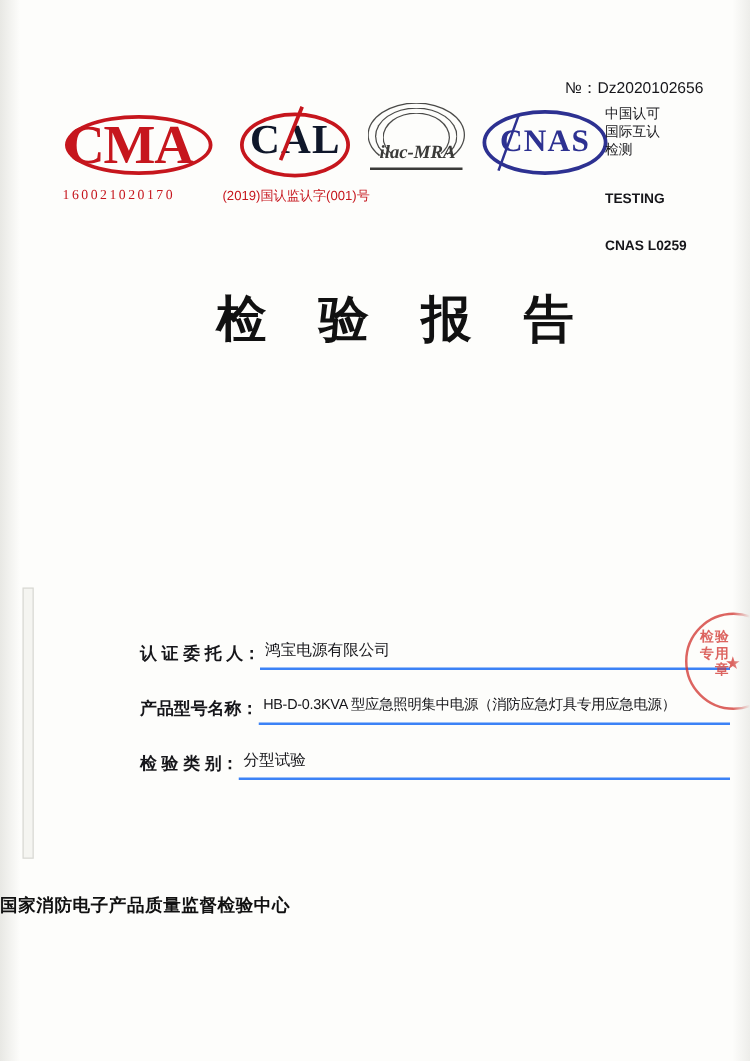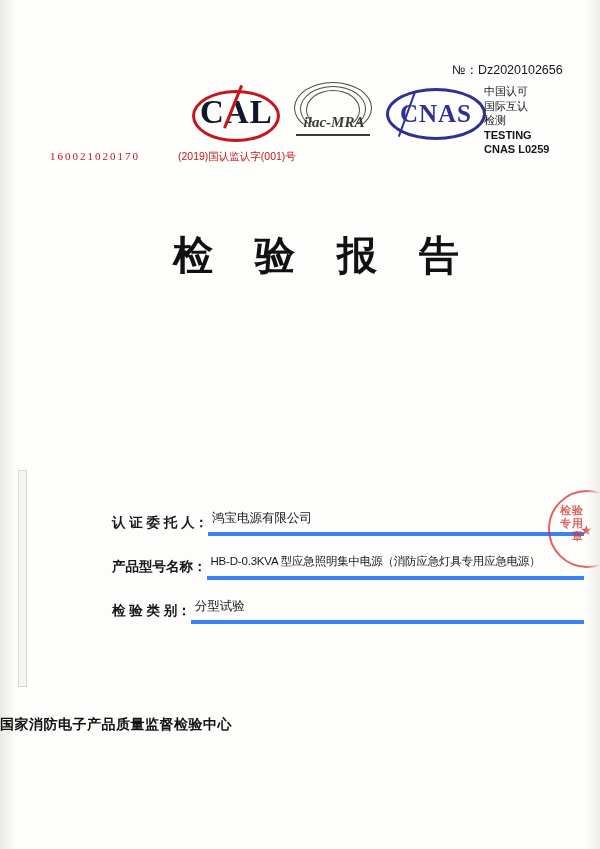--- a/index.html
+++ b/index.html
@@ -228,20 +228,21 @@
     left: 484px;
     top: 84px;
     font-size: 11px;
     line-height: 14.5px;
     color: #16161a;
   }
   .right-lines .en {
     font-family: "Liberation Sans", sans-serif;
     font-weight: 700;
     font-size: 11px;
+    margin-top: 24px;
   }
 
   
   .doc-title {
     position: absolute;
     left: 16px;
     top: 228px;
     width: 600px;
     text-align: center;
     font-family: "Liberation Serif", serif;
@@ -270,21 +271,21 @@
     font-size: 13.5px;
     font-weight: 700;
     color: #16161a;
     white-space: nowrap;
     padding-bottom: 4px;
     flex: 0 0 auto;
   }
   .field-value-wrap {
     position: relative;
     flex: 1 1 auto;
-    border-bottom: 4px solid #3b82f6;
+    border-bottom: 2px solid #3b82f6;
     padding: 0 2px 4px 4px;
     min-height: 18px;
   }
   .field-value {
     font-size: 12.5px;
     color: #16161a;
     white-space: nowrap;
     display: block;
   }
   .field-value.small {
@@ -339,20 +340,24 @@
 </style>
 </head>
 <body>
 
 <div class="page">
 
   <div class="binding-mark"></div>
 
   <div class="logo-row">
 
+    <div class="cma">
+      <div class="cma-ell"></div>
+      <div class="cma-text">CMA</div>
+    </div>
     <div class="cma-code">160021020170</div>
 
     <div class="cal">
       <div class="cal-ell"></div>
       <div class="cal-letters">CAL</div>
       <div class="cal-slash"></div>
     </div>
     <div class="cal-code">(2019)国认监认字(001)号</div>
 
     <div class="ilac">

